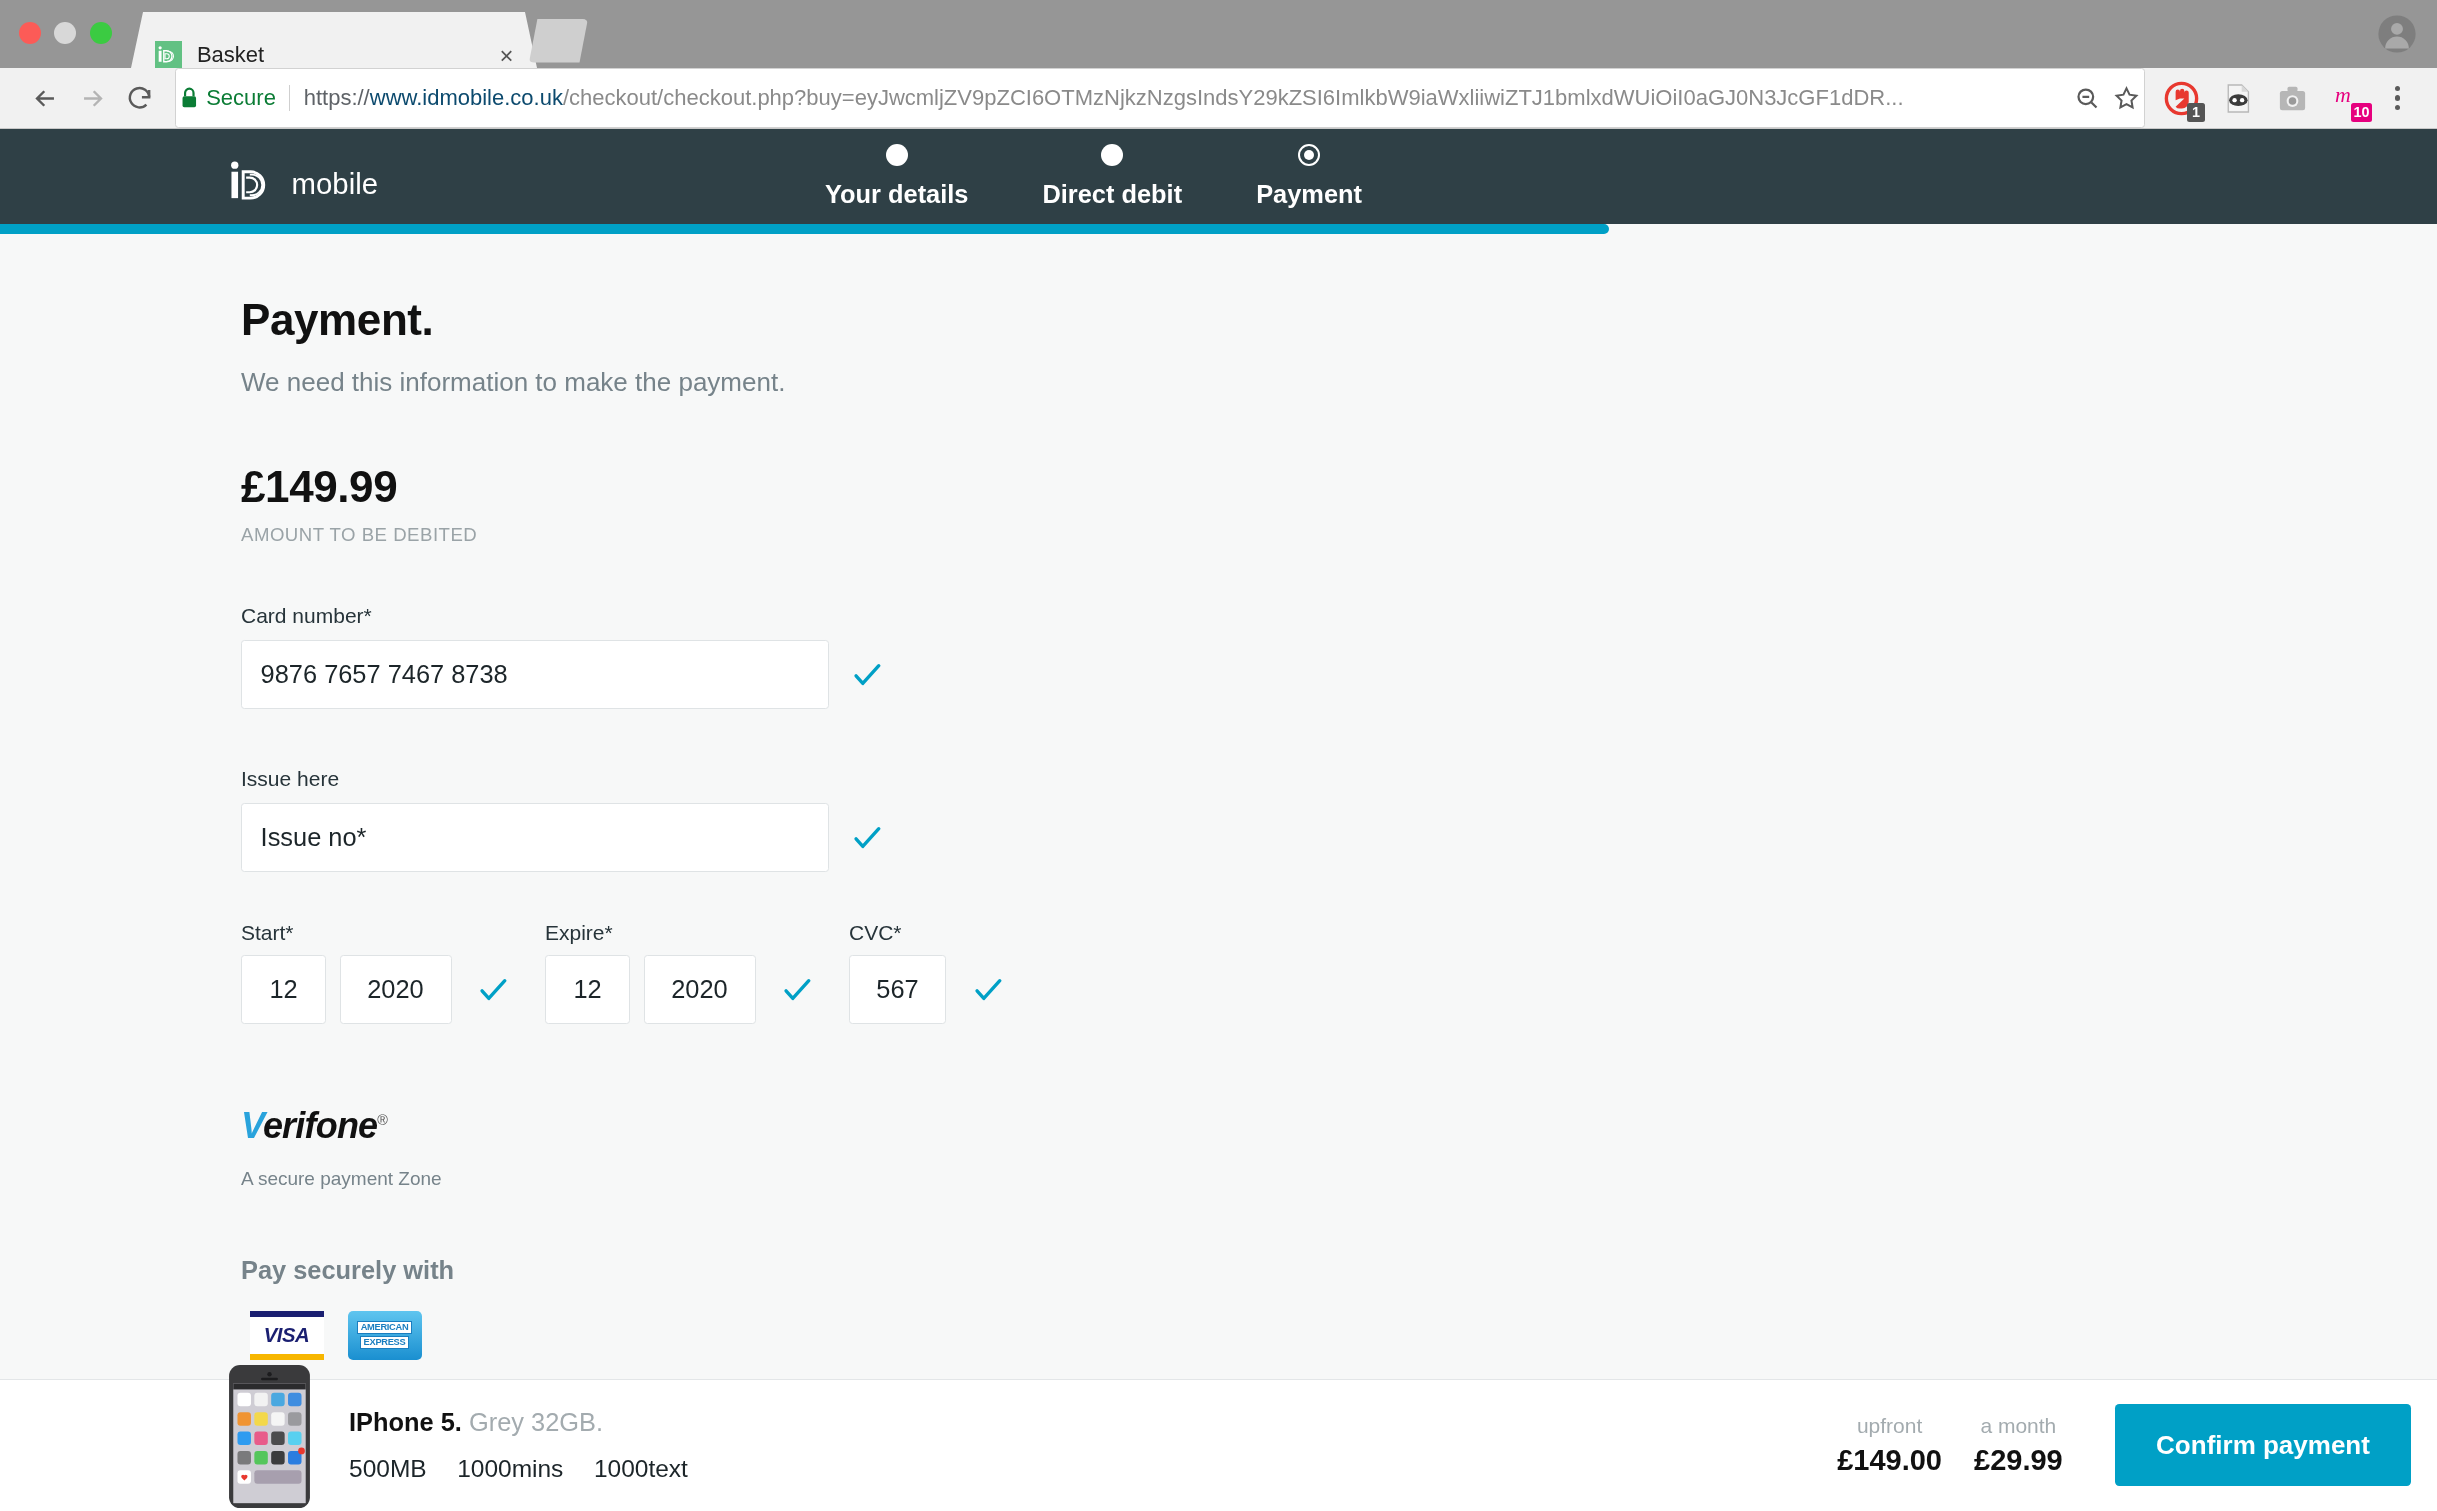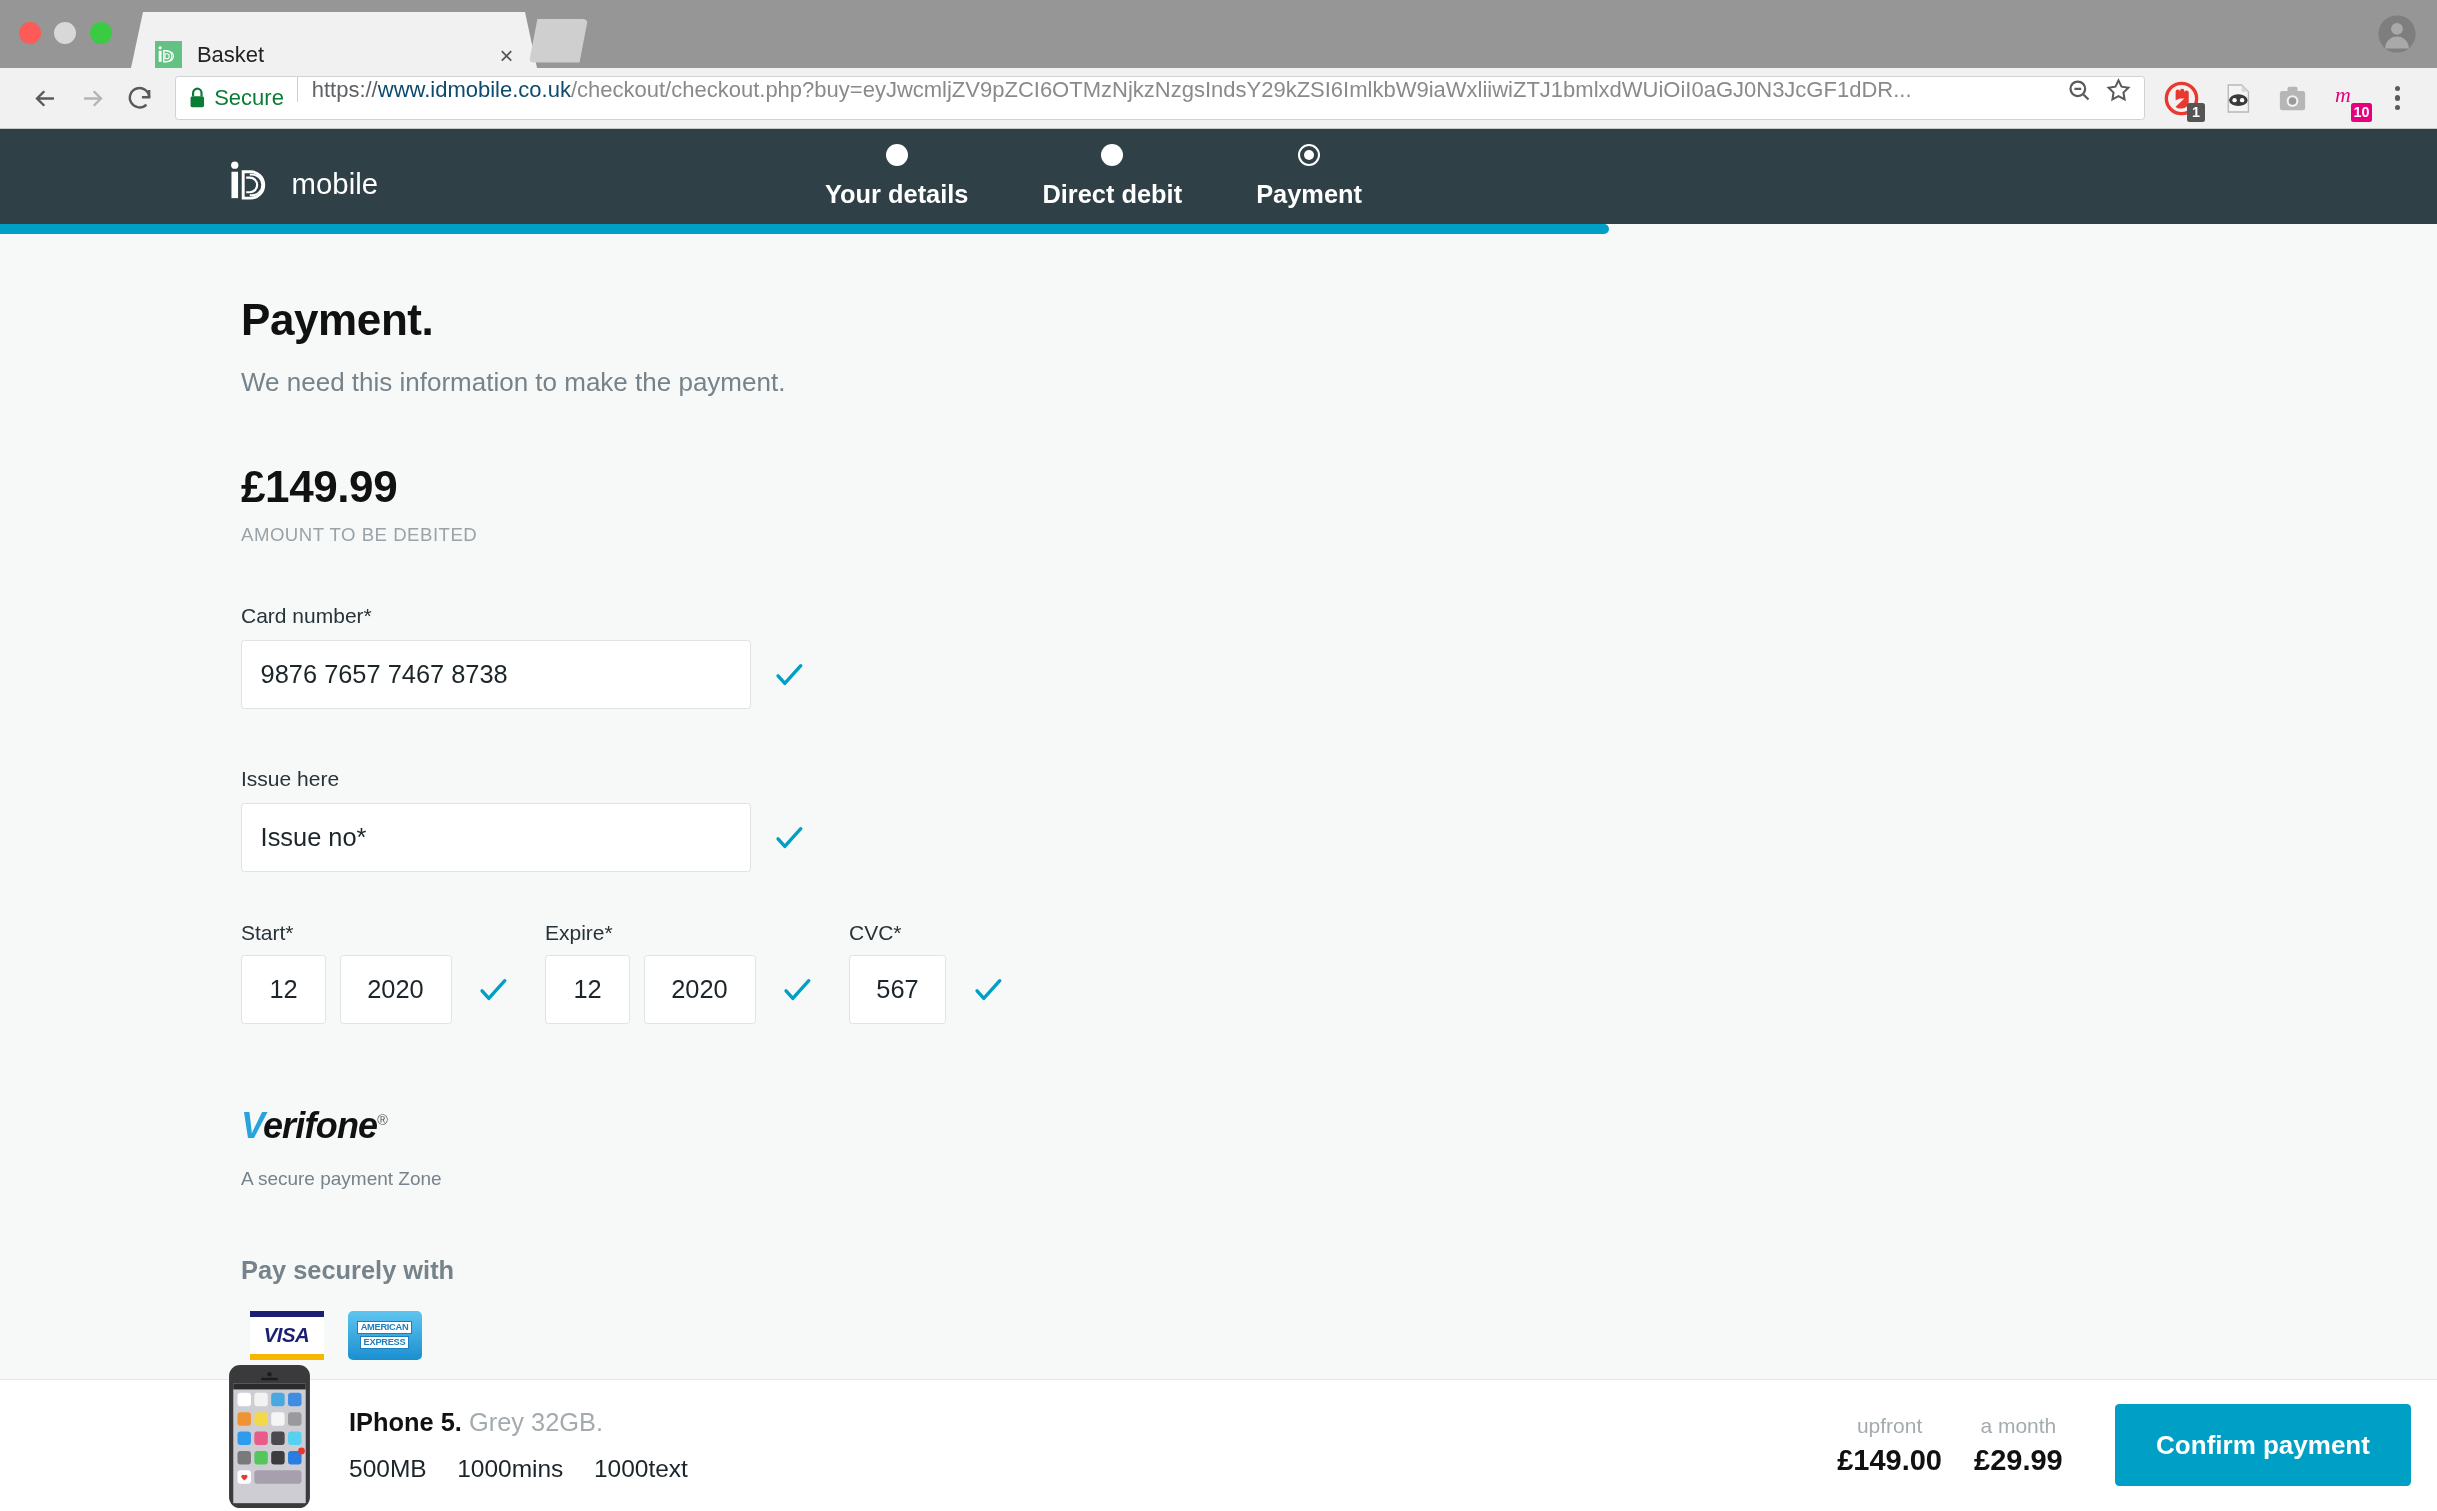--- a/index.html
+++ b/index.html
@@ -68,23 +68,23 @@
   }
   .navbtn {
     width: 47px; height: 47px; display: flex;
     align-items: center; justify-content: center;
     color: #5a5a5a; flex: none;
   }
   .navbtn.disabled { color: #b4b4b4; }
   .navbtn svg { width: 29px; height: 29px; }
 
   .omnibox {
-    flex: 1; height: 44px; margin-left: 12px; margin-right: 13.5px;
+    flex: 1; height: 60px; margin-left: 12px; margin-right: 13.5px;
     background: #fff; border: 0.8px solid #d2d2d2; border-radius: 3.4px;
-    display: flex; padding: 0 12px;
+    display: flex; align-items: center; padding: 0 4px;
     overflow: hidden;
   }
   .lock-wrap { display: flex; align-items: center; gap: 7.6px; flex: none; }
   .lock-icon { width: 18.6px; height: 22px; }
   .secure-label { font-size: 22px; color: #0b7c35; font-weight: 400; }
   .url-sep { width: 0.8px; height: 25.4px; background: #cfcfcf; margin: 0 13.5px; flex: none; }
   .url { font-size: 22px; white-space: nowrap; overflow: hidden; flex: 1; }
   .url .scheme { color: #5f6368; }
   .url .host { color: #0c4a6e; }
   .url .path { color: #8a8a8a; }
@@ -144,21 +144,21 @@
   }
   .subtitle { font-size: 26px; color: #76838a; margin-top: 22px; }
 
   .amount { font-size: 44px; font-weight: bold; color: #111; margin-top: 64px; letter-spacing: -0.4px; }
   .amount-label { font-size: 18.6px; color: #9aa3a7; margin-top: 12px; letter-spacing: 0.5px; }
 
   .field-block { margin-top: 58px; }
   .field-label { font-size: 21px; color: #27343a; margin-bottom: 12px; }
   .input-row { display: flex; align-items: center; gap: 22px; }
   .text-input {
-    width: 510px; height: 69px; background: #fff;
+    width: 588px; height: 69px; background: #fff;
     border: 0.8px solid #dfe3e5; border-radius: 3.4px;
     font-size: 25.4px; color: #1c2529;
     padding: 0 18.6px; font-family: "Liberation Sans", sans-serif;
   }
   .text-input::placeholder { color: #1c2529; }
   .check { width: 32px; height: 32px; flex: none; }
   .check svg { width: 32px; height: 32px; display: block; }
 
   .date-row { display: flex; align-items: center; margin-top: 49px; }
   .date-group { margin-right: 36px; }

